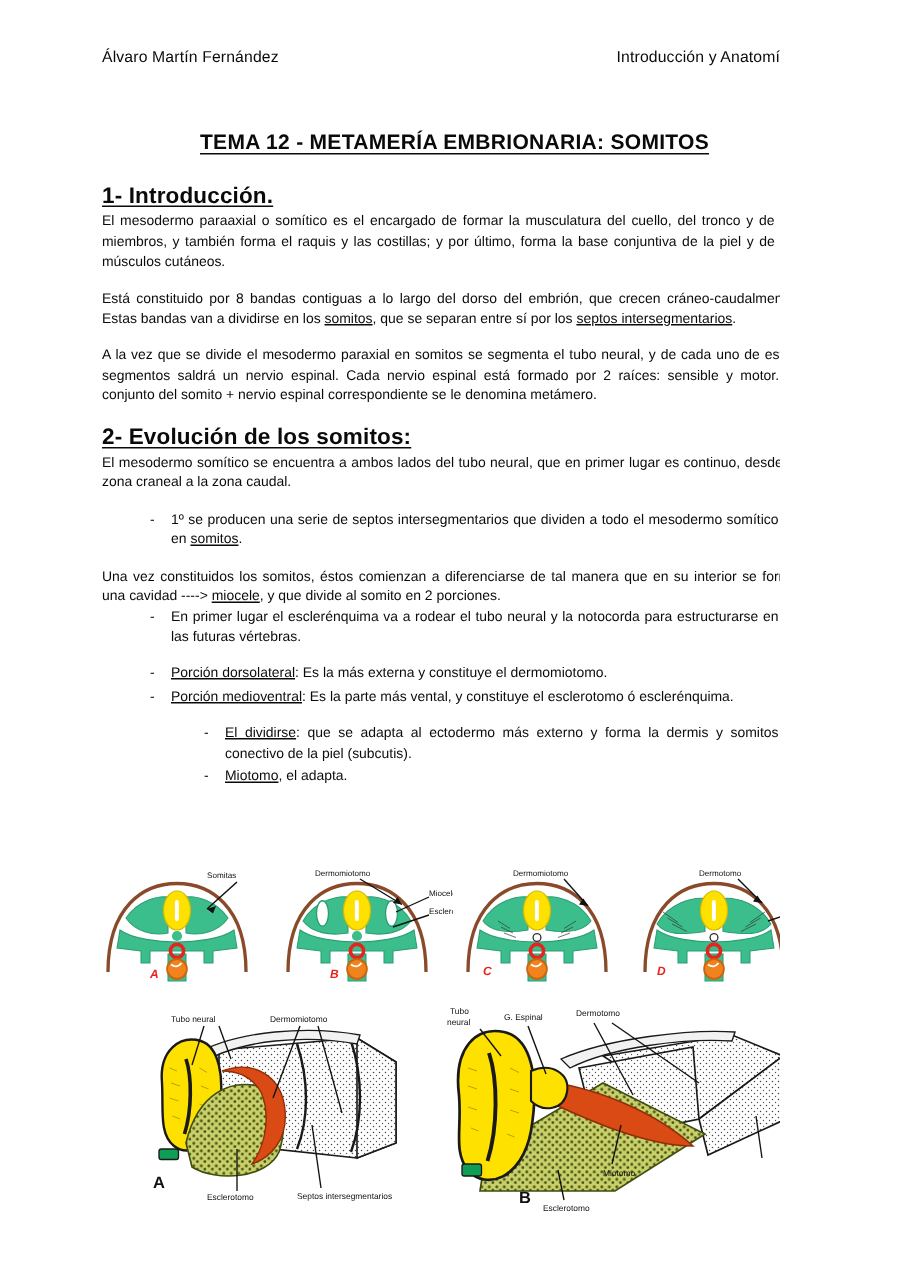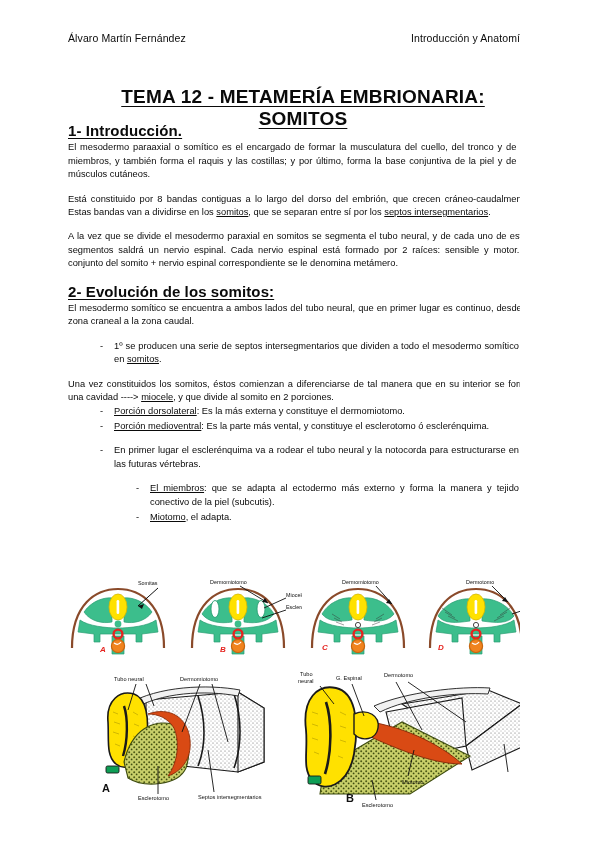--- a/index.html
+++ b/index.html
@@ -14,21 +14,21 @@
   
   .doc-header{
     position:absolute;left:68px;top:32px;width:464px;
     display:flex;justify-content:space-between;align-items:baseline;
     font-size:10.5px;letter-spacing:.1px;
   }
 
   
   .doc-title{
     position:absolute;left:88px;top:86px;width:430px;
-    text-align:center;font-size:19px;font-weight:bold;
+    text-align:center;font-size:14px;font-weight:bold;
     text-decoration:underline;text-underline-offset:3px;
     letter-spacing:.2px;
   }
 
   
   .content{
     position:absolute;left:68px;top:124px;width:464px;
     font-size:9.3px;line-height:13.4px;text-align:justify;
   }
   h2.sec{
@@ -91,36 +91,36 @@
       <li>
         <span>1º se producen una serie de septos intersegmentarios que dividen a todo el mesodermo somítico en </span><u class="ul">somitos</u><span>.</span>
       </li>
     </ul>
 
     <p class="tight">
       <span>Una vez constituidos los somitos, éstos comienzan a diferenciarse de tal manera que en su interior se forma una cavidad ----&gt; </span><u class="ul">miocele</u><span>, y que divide al somito en 2 porciones.</span>
     </p>
 
     <ul class="dash indent1">
-      <li>
-        <u class="ul">Porción dorsolateral</u><span>: Es la más externa y constituye el dermomiotomo.</span>
-      </li>
-      <li>
-        <u class="ul">Porción medioventral</u><span>: Es la parte más vental, y constituye el esclerotomo ó esclerénquima.</span>
-      </li>
-    </ul>
-
-    <ul class="dash indent1">
       <li>En primer lugar el esclerénquima va a rodear el tubo neural y la notocorda para estructurarse en las futuras vértebras.</li>
     </ul>
 
+    <ul class="dash indent1">
+      <li>
+        <u class="ul">Porción dorsolateral</u><span>: Es la más externa y constituye el dermomiotomo.</span>
+      </li>
+      <li>
+        <u class="ul">Porción medioventral</u><span>: Es la parte más vental, y constituye el esclerotomo ó esclerénquima.</span>
+      </li>
+    </ul>
+
 
     <ul class="dash indent2">
       <li>
-        <u class="ul">El miembros</u><span>: que se adapta al ectodermo más externo y forma la manera y tejido conectivo de la piel (subcutis).</span>
+        <u class="ul">El dividirse</u><span>: que se adapta al ectodermo más externo y forma la dermis y somitos conectivo de la piel (subcutis).</span>
       </li>
       <li>
         <u class="ul">Miotomo</u><span>, el adapta.</span>
       </li>
     </ul>
 
   </div>
 
   <div class="fig-row1">
 

